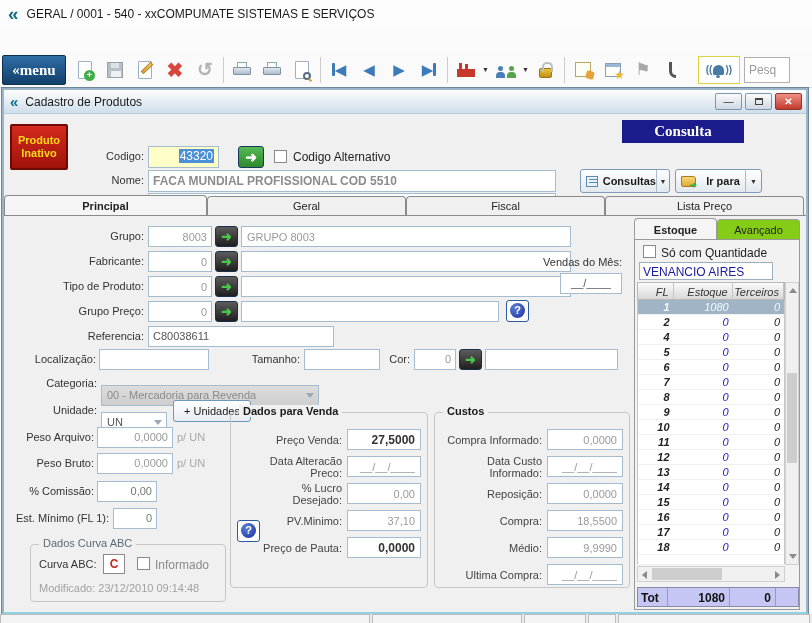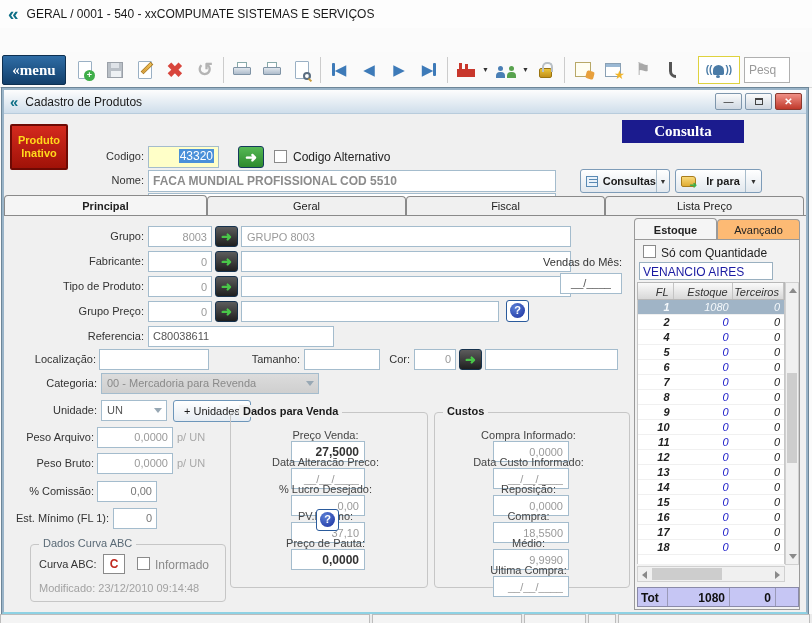--- a/index.html
+++ b/index.html
@@ -143,48 +143,48 @@
            border:1px solid #16324e; border-radius:3px; color:#49c749; font-weight:bold; font-size:13px;
            text-align:center; line-height:19px; cursor:pointer; }
   .lk-desc { position:absolute; left:237px; width:330px; height:21px; background:#fff; border:1px solid #a4bccd;
              padding:4px 0 0 5px; color:#9a9a9a; font-size:11px; }
   .help-btn { position:absolute; width:23px; height:22px; background:#fff; border:1px solid #2b5b9c;
               border-radius:3px; text-align:center; cursor:pointer; }
   .help-btn:before { content:"?"; display:inline-block; margin-top:2px; width:15px; height:15px; border-radius:50%;
                      background:radial-gradient(circle at 35% 30%, #5a7fd6, #1b2f9e); color:#fff; font-weight:bold;
                      font-size:11px; line-height:15px; }
   .combo { position:absolute; background:#fff; border:1px solid #a4bccd; font-size:11px; color:#555;
-           padding:3px 4px 0 5px; cursor:pointer; }
+           padding:3px 4px 0 5px; cursor:pointer;margin-top:12px; }
   .combo .arr { position:absolute; right:4px; top:7px; width:0; height:0; border-left:4px solid transparent;
                 border-right:4px solid transparent; border-top:5px solid #98a8b4; }
   .combo.disabled { background:linear-gradient(#dcdcdc,#cfcfcf); color:#8a8a8a; }
   .small-btn { position:absolute; height:22px; background:linear-gradient(#ffffff,#e6ecf2); border:1px solid #6d96ba;
                border-radius:3px; font-size:11px; color:#1a1a1a; text-align:center; cursor:pointer; }
 
   .suffix { position:absolute; color:#a8a8a8; font-size:11px; }
 
   .groupbox { position:absolute; border:1px solid #c6c6c6; border-radius:4px; }
   .gb-title { position:absolute; top:-8px; left:8px; background:#f0f0f0; padding:0 4px; font-size:11px; }
   .gb-title.bold { font-weight:bold; color:#1a1a1a; }
   .gb-title.plain { color:#5a6a76; }
-  .grow { display:flex; align-items:center; height:21px; margin-bottom:6px;flex-direction:column; }
+  .grow { display:flex; align-items:center; height:21px; margin-bottom:6px; }
   .grow .hslot { width:28px; flex:none; position:relative; }
   .grow .glabel { flex:1; text-align:right; color:#444; padding-right:5px; }
   .grow .gfield { flex:none; background:#fff; border:1px solid #a4bccd; height:21px; text-align:right;
                   padding:4px 5px 0 2px; color:#9a9a9a; font-size:11px; }
   .grow .gfield.strong { color:#333; font-weight:bold; font-size:12px; padding-top:3px; }
   .ghelp { position:absolute; left:2px; top:-1px; }
 
   .abc-box { position:absolute; width:22px; height:20px; background:#fff; border:1px solid #8a8a8a;
              color:#c0281e; font-weight:bold; font-size:12px; text-align:center; line-height:19px; }
   .gray-note { position:absolute; color:#a2a2a2; font-size:11px; }
 
   
   .est-tabs { position:absolute; left:630px; top:2px; width:166px; height:22px; display:flex; }
-  .etab { flex:1; height:21px; margin-top:1px; background:#fdba74; border:1px solid #9a9a9a; border-bottom:none;
+  .etab { flex:1; height:21px; margin-top:1px; background:#84cc16; border:1px solid #9a9a9a; border-bottom:none;
           border-radius:4px 4px 0 0; text-align:center; font-size:11px; line-height:20px; color:#222; cursor:pointer; }
   .etab.active { font-weight:bold; background:#f5f5f5; margin-top:0; line-height:22px; }
   .est-pane { position:absolute; left:630px; top:23px; width:166px; height:371px; border:1px solid #9a9a9a;
               background:#f2f2f2; }
   .est-cb { position:absolute; left:8px; top:5px; width:13px; height:13px; background:#fff; border:1px solid #8a8a8a; cursor:pointer; }
   .est-cb-label { position:absolute; left:26px; top:6px; font-size:12px; color:#222; }
   .filial { position:absolute; left:4px; top:22px; width:134px; height:18px; background:#fff; border:1px solid #9ab0c0;
             color:#1a1aa2; font-size:12px; padding:2px 0 0 3px; }
   .stable { position:absolute; left:2px; top:42px; width:148px;font-style:italic; }
   .shead { display:flex; height:18px; background:linear-gradient(#fafafa,#d8d8d8); border:1px solid #b8b8b8;

